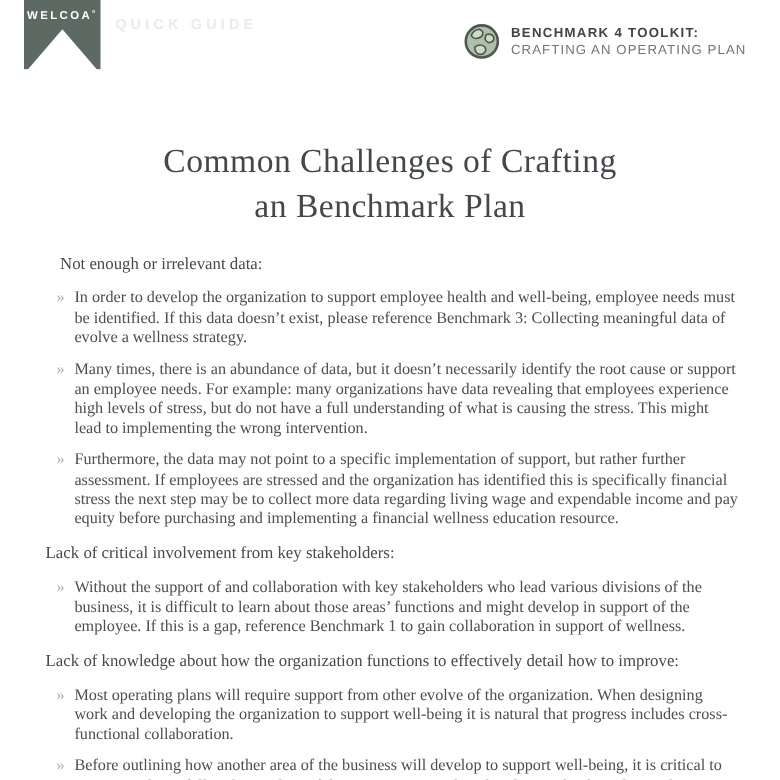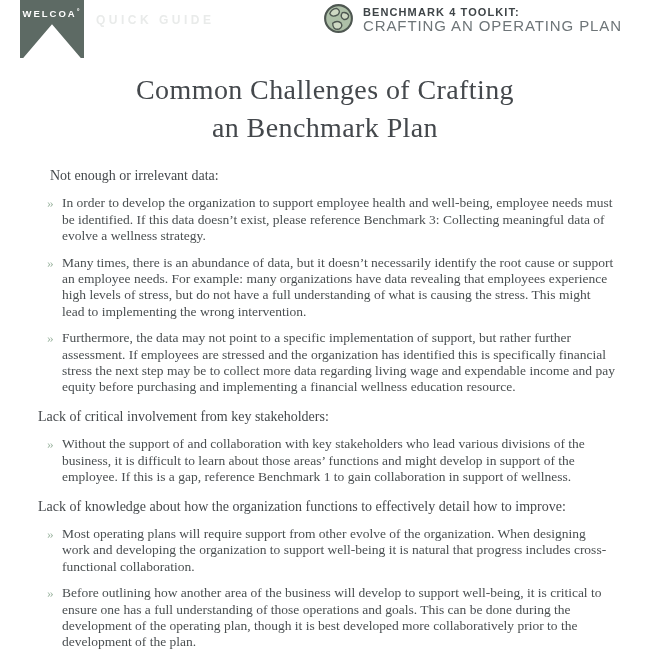--- a/index.html
+++ b/index.html
@@ -32,37 +32,37 @@
   .banner-mark { font-size:7px; vertical-align:top; }
   .quick-guide {
     position:absolute; left:96px; top:13px;
     font-family:"Liberation Sans", sans-serif;
     font-weight:bold;
     font-size:12px;
     letter-spacing:3.5px;
     color:#e9ebea;
   }
   .toolkit {
-    position:absolute; top:3px; right:28px;
+    position:absolute; top:19px; right:28px;
     display:flex; align-items:center; gap:9px;
   }
   .toolkit-icon { width:31px; height:31px; flex:0 0 auto; }
   .toolkit-text { font-family:"Liberation Sans", sans-serif; }
   .toolkit-title {
     font-weight:bold; font-size:11px; letter-spacing:1.1px;
     color:#3e4447; line-height:14px;
   }
   .toolkit-subtitle {
-    font-size:15px; letter-spacing:0.9px;
+    font-size:11px; letter-spacing:0.9px;
     color:#6e7578; line-height:14px;
   }
 
   
   .doc-title {
-    padding-top:71px;
+    padding-top:116px;
     text-align:center;
     font-size:28px;
     line-height:38px;
     letter-spacing:0.4px;
     color:#44484c;
     font-weight:normal;
   }
 
   
   .content {

